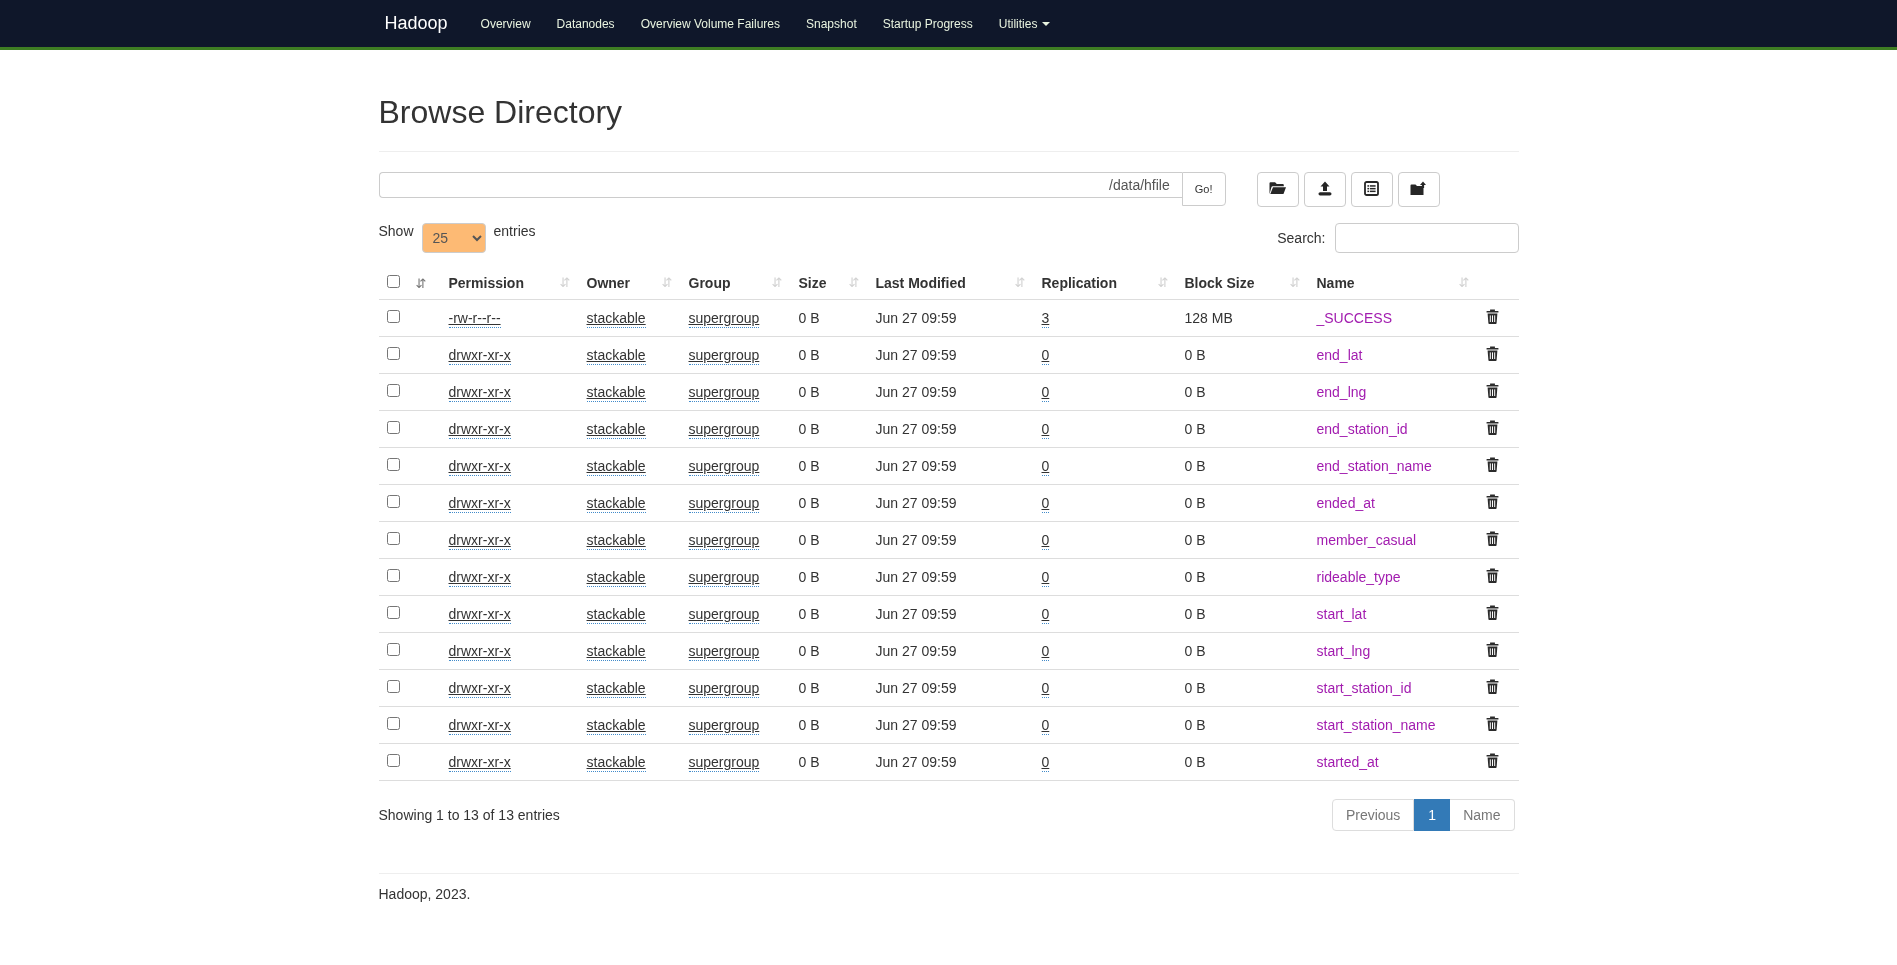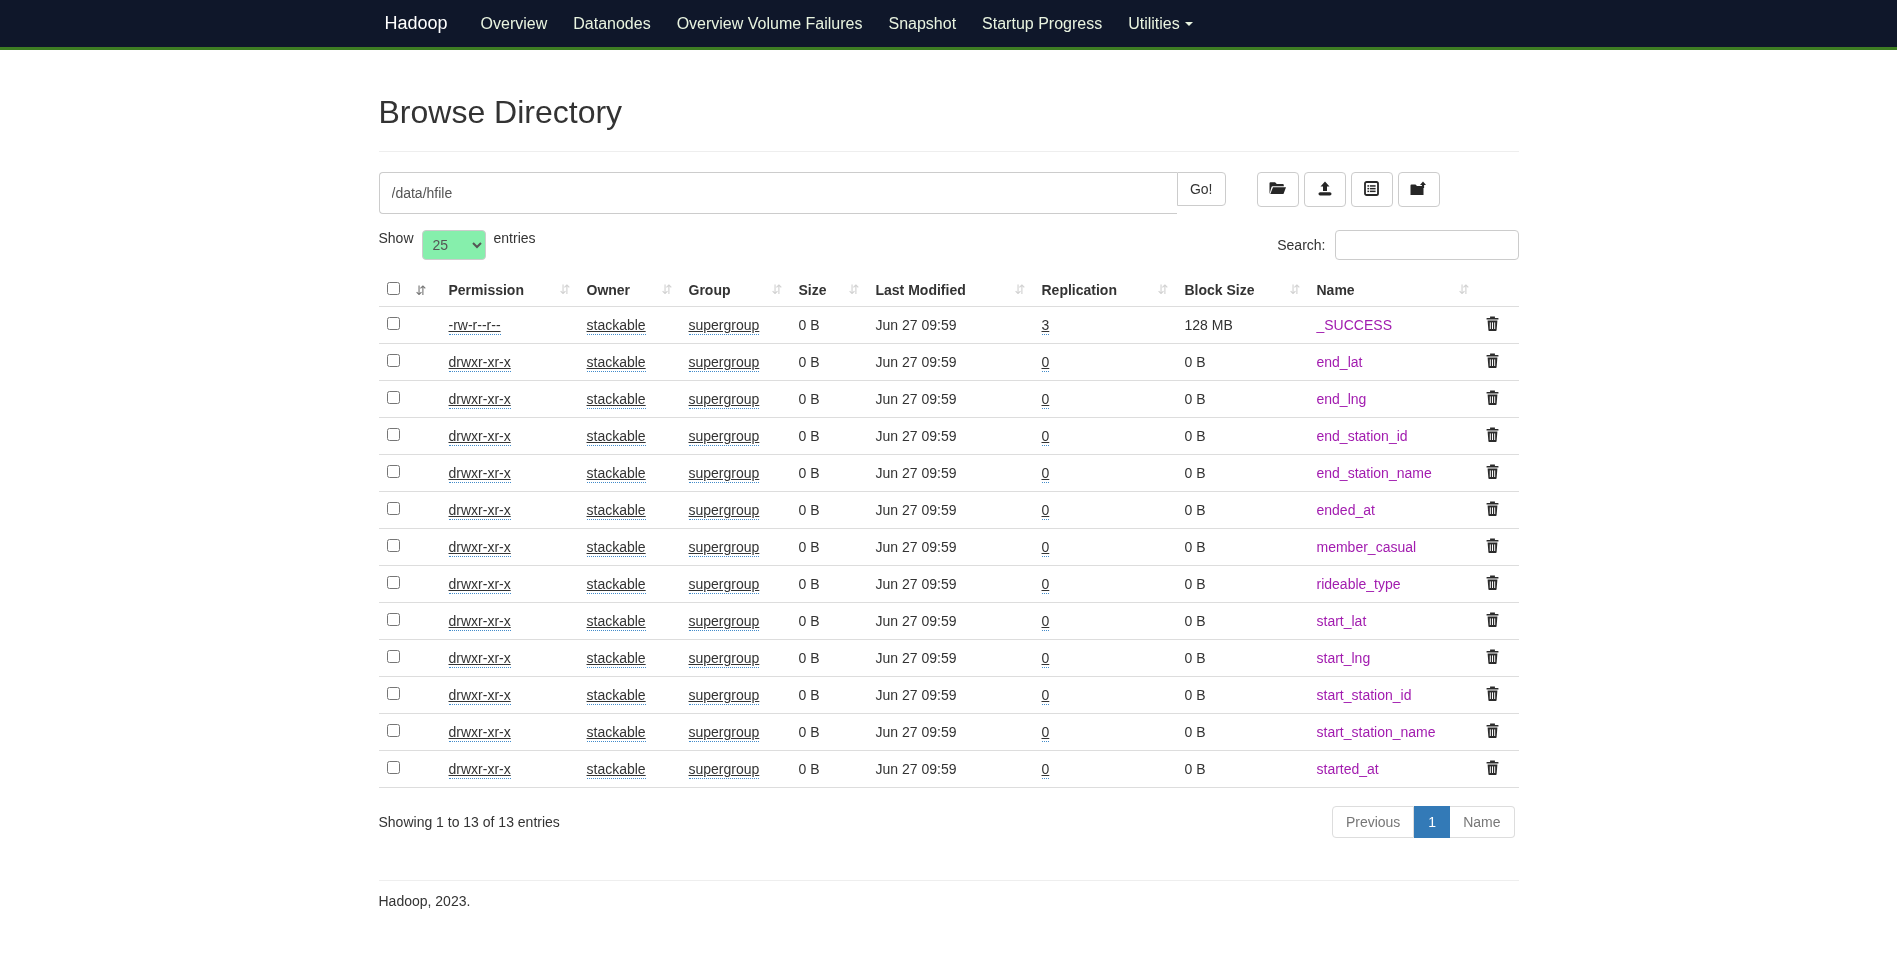--- a/index.html
+++ b/index.html
@@ -10,56 +10,56 @@
     font-size: 14px; color: #333;
   }
   .container { width: 1170px; margin: 0 auto; padding: 0 15px; }
 
   
   .navbar { background: #0f172a; border-bottom: 3px solid #3e7e23; height: 50px; }
   .nav-inner { display: flex; align-items: center; height: 100%; }
   .brand { color: #fff; font-size: 18px; text-decoration: none; padding: 0 6px; }
   .nav-list { list-style: none; display: flex; margin: 0 0 0 14px; padding: 0; align-items: center; }
   .nav-list li a {
-    color: #e9f4e0; text-decoration: none; font-size: 16px;
+    color: #e9f4e0; text-decoration: none; font-size: 12px;
     padding: 16px 13px; display: block; cursor: pointer;
   }
   .caret {
     display: inline-block; width: 0; height: 0; margin-left: 5px; vertical-align: middle;
     border-top: 4px solid #e9f4e0; border-left: 4px solid transparent; border-right: 4px solid transparent;
   }
 
   
   h1.page-title { font-size: 32px; font-weight: 400; margin: 44px 0 12px; color: #333; }
   hr.rule { border: 0; border-top: 1px solid #eee; margin: 20px 0; }
 
   
   .path-row { display: flex; align-items: flex-start; margin-bottom: 16px; }
   .input-group { display: flex; width: 847px; }
   .path-input {
-    flex: 1; height: 42px; border: 1px solid #ccc; border-right: 0;
-    border-radius: 4px 0 0 4px; padding: 6px 12px; font-size: 14px; color: #555; outline: none;
+    flex: 1; height: 26px; border: 1px solid #ccc; border-right: 0;
+    border-radius: 4px 0 0 4px; padding: 6px 12px; font-size: 14px; color: #555; outline: none; text-align: right;
   }
   .go-btn {
     height: 34px; border: 1px solid #ccc; background: #fff; color: #333;
-    border-radius: 0 4px 4px 0; padding: 6px 12px; font-size: 14px; cursor: pointer;
+    border-radius: 0 4px 4px 0; padding: 6px 12px; font-size: 11px; cursor: pointer;
   }
   .icon-btns { margin-left: 31px; display: flex; }
   .icon-btn {
     width: 42px; height: 35px; border: 1px solid #ccc; background: #fff; border-radius: 4px;
     display: flex; align-items: center; justify-content: center; cursor: pointer; margin-left: 5px;
   }
   .icon-btn:first-child { margin-left: 0; }
 
   
   .controls-row { display: flex; justify-content: space-between; align-items: center; margin: 4px 0 14px; }
   .show-entries { display: flex; }
   .page-size {
     height: 30px; width: 64px; margin: 0 8px; border: 1px solid #ccc; border-radius: 4px;
-    padding: 4px 6px; color: #555; font-size: 14px; background: #86efac;
+    padding: 4px 6px; color: #555; font-size: 14px; background: #fdba74;
   }
   .search-box { display: flex; align-items: center; }
   .search-box label { margin-right: 9px; }
   .search-input {
     height: 30px; width: 184px; border: 1px solid #ccc; border-radius: 4px;
     padding: 4px 10px; font-size: 14px; outline: none;
   }
 
   
   table.file-table { width: 100%; border-collapse: collapse; table-layout: fixed; border-bottom: 1px solid #ddd; }

